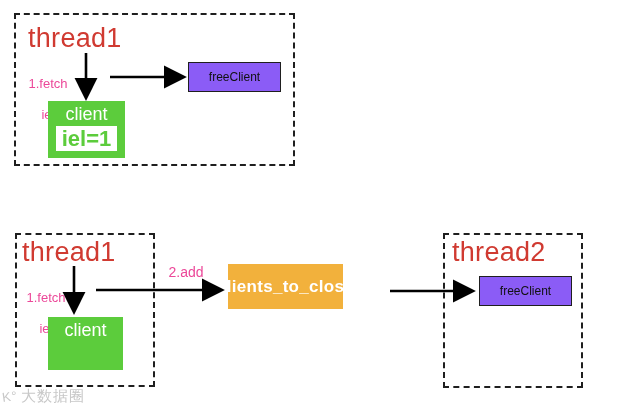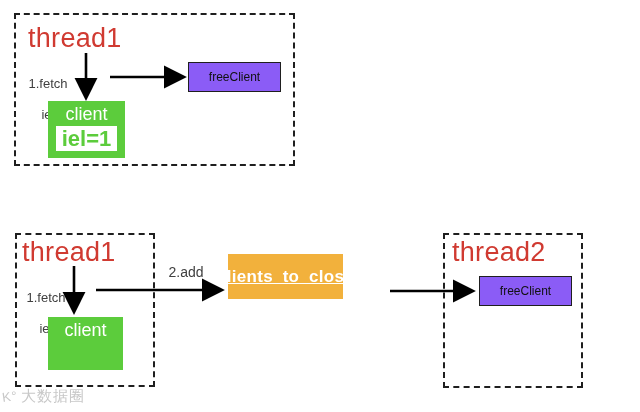--- a/index.html
+++ b/index.html
@@ -17,21 +17,21 @@
   }
   .dashed-box{
     position:absolute;border:2px dashed var(--box-border);
     background:transparent;box-sizing:border-box;
   }
   .thread-title{
     position:absolute;color:var(--thread-red);font-size:27px;
     letter-spacing:0.3px;white-space:nowrap;line-height:1;
   }
   .step-label{
-    position:absolute;font-size:13px;color:#404040;text-align:center;
+    position:absolute;font-size:13px;color:#ec4899;text-align:center;
     line-height:1.2;white-space:pre-line;
   }
   .node-box{
     position:absolute;border:1.5px solid var(--box-border);background:#8b5cf6;
     display:flex;align-items:center;justify-content:center;
     font-size:12px;color:#111;box-sizing:border-box;white-space:nowrap;
   }
   .client-box{
     position:absolute;background:var(--client-green);box-sizing:border-box;
   }
@@ -92,21 +92,21 @@
     <span>1.fetch</span><br>
     <span>iel</span>
   </div>
 
   <div class="client-box" style="left:48px;top:317px;width:75px;height:53px;">
     <span class="client-title">client</span>
   </div>
 
   <div class="step-label" style="left:158px;top:264px;width:56px;font-size:14px;">2.add</div>
 
-  <div class="queue-box" style="left:228px;top:254px;width:115px;height:45px;text-decoration:underline;">
+  <div class="queue-box" style="left:228px;top:264px;width:115px;height:45px;">
     <span>clients_to_close</span>
   </div>
 
 
   <div class="dashed-box" style="left:443px;top:233px;width:140px;height:155px;"></div>
 
   <div class="thread-title" style="left:452px;top:239px;">thread2</div>
 
   <div class="node-box" style="left:479px;top:276px;width:93px;height:30px;">
     <span>freeClient</span>

